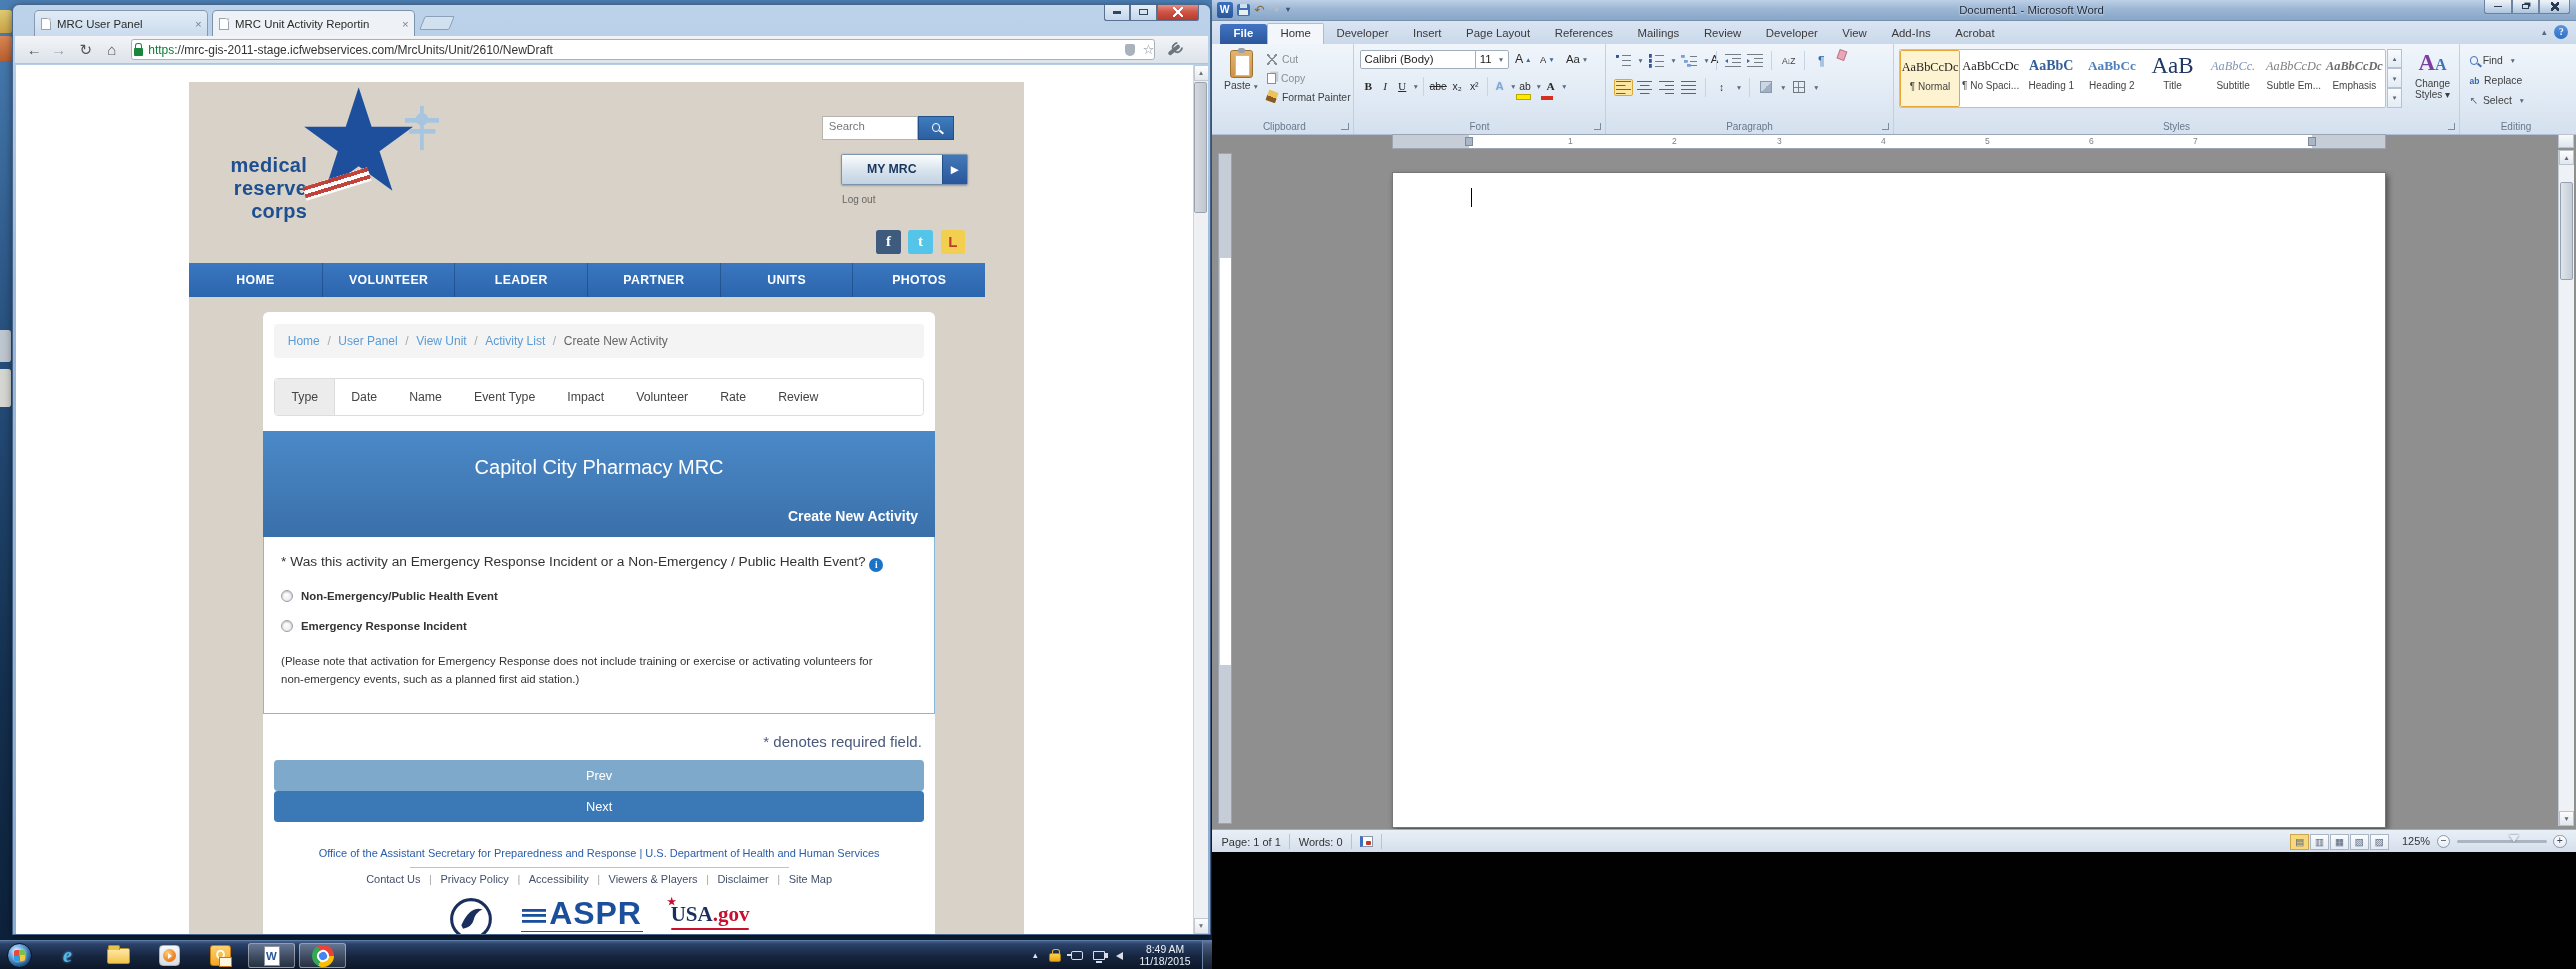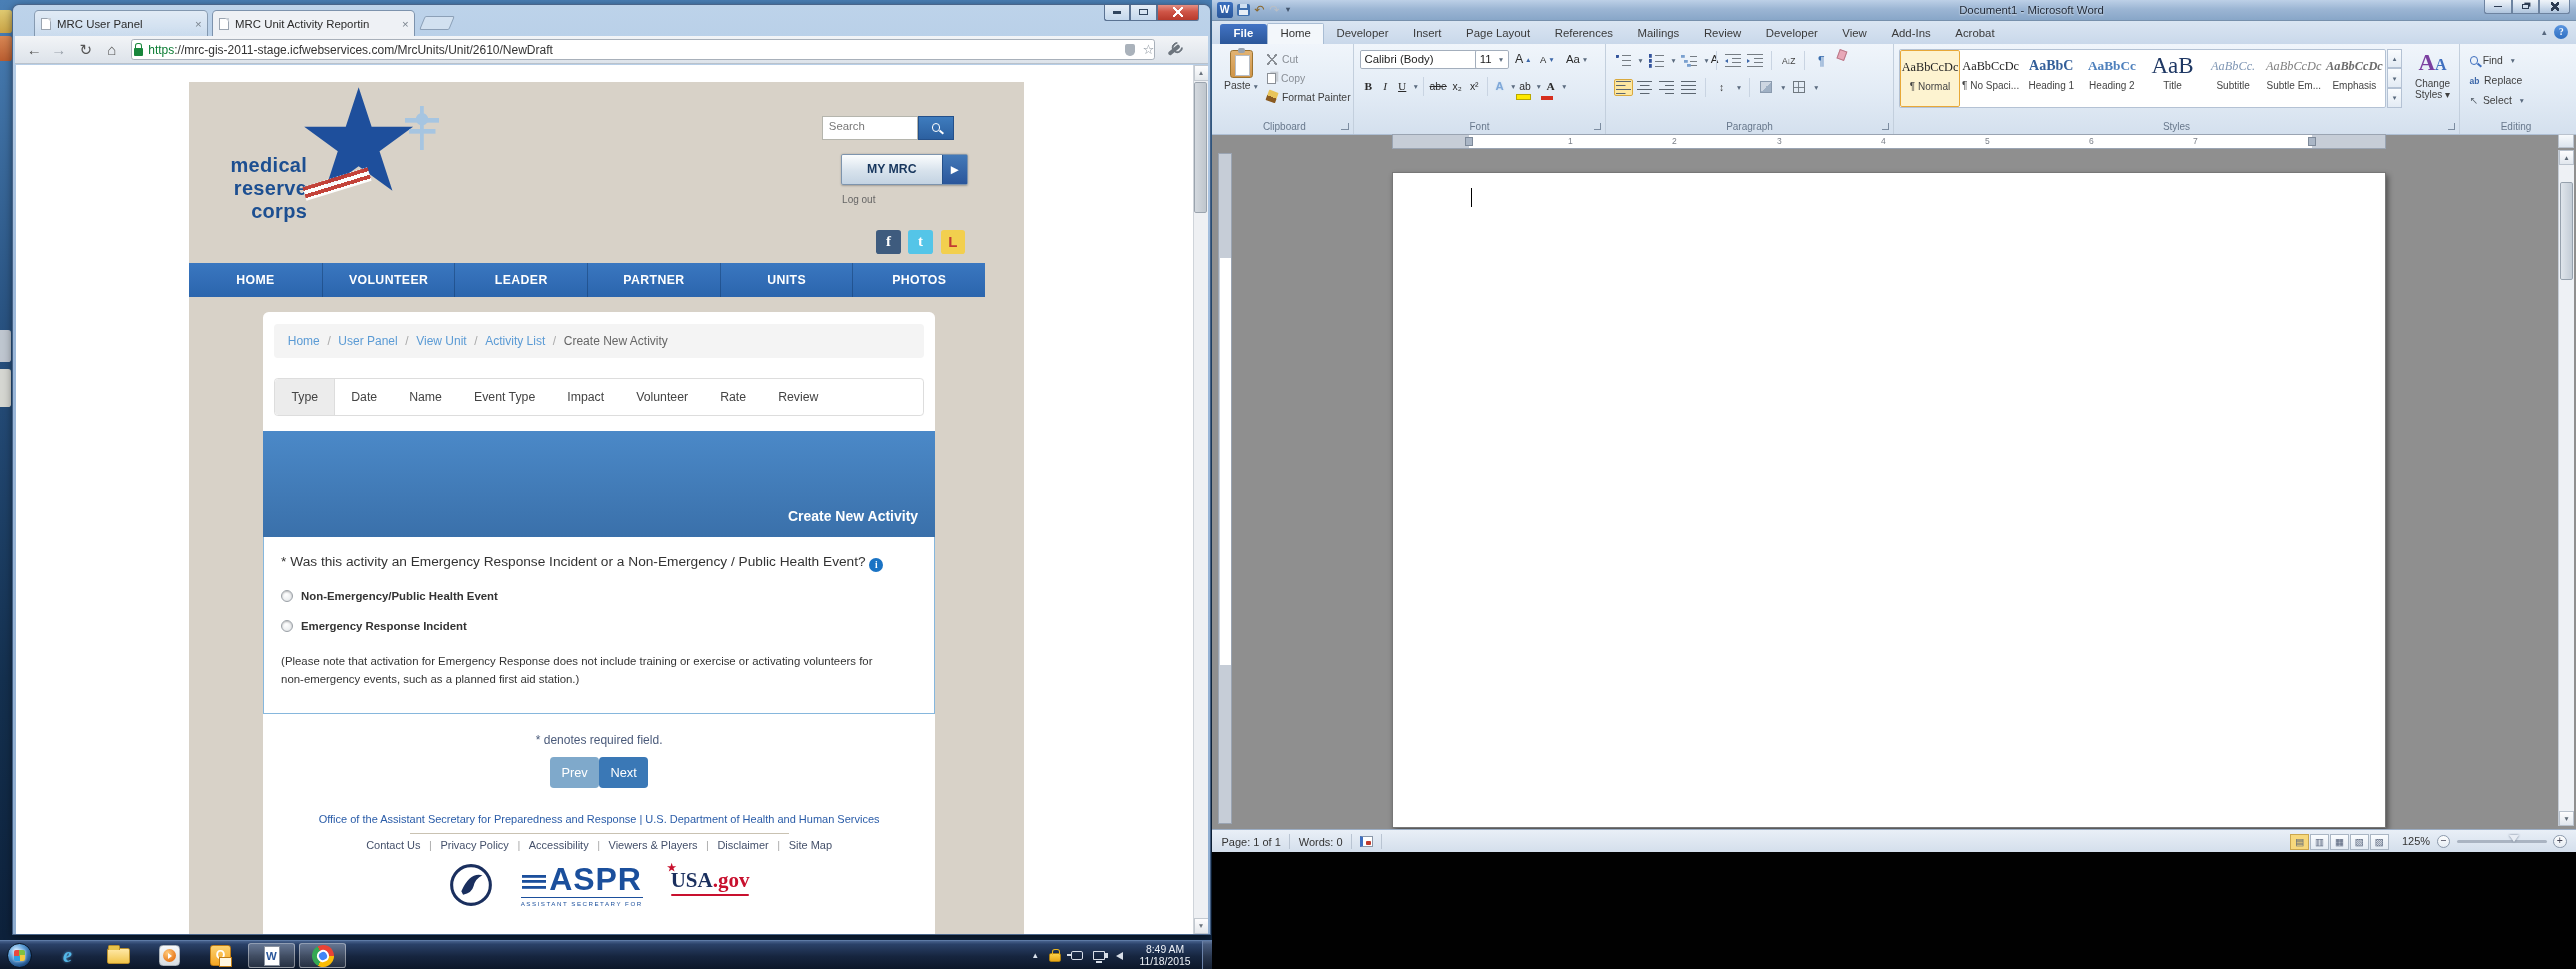--- a/index.html
+++ b/index.html
@@ -95,22 +95,22 @@
   #bluepanel { margin:15px 0 0; height:106px; background:linear-gradient(180deg,#4b89c8,#3a70aa); position:relative; }
   #unitname { position:absolute; left:0; right:0; top:24.6px; text-align:center; color:#fff; font-size:20px; }
   #panelsub { position:absolute; right:17px; bottom:13.3px; color:#fff; font-size:14px; font-weight:bold; }
   #formbody { margin:0; border:0.9px solid #86b7dd; border-top:none; padding:16px 17px 24.6px; }
   #question { font-size:13.7px; color:#333; width:625px; line-height:18px; }
   .infoic { display:inline-block; width:14px; height:14px; border-radius:50%; background:#1a73c4; color:#fff; font-size:9.5px; font-weight:bold; text-align:center; line-height:14px; vertical-align:-1.9px; font-family:"Liberation Serif",serif; }
   .radiorow { margin-top:18px; display:flex; align-items:center; gap:7.6px; }
   .radio { width:12.3px; height:12.3px; border:0.9px solid #9aa0a6; border-radius:50%; background:radial-gradient(circle at 40% 35%,#fff,#e3e6e9); box-shadow:inset 0 0.9px 1.9px rgba(0,0,0,.25); }
   .radiolabel { font-size:11.4px; font-weight:bold; color:#333; }
   #formnote { margin-top:20px; font-size:11.4px; color:#333; width:616px; line-height:18px; }
-  #reqnote { text-align:center; margin:19px 13.3px 0; font-size:12px; color:#4a5a7a; }
-  #btnrow { margin:9.5px 11.4px 0; display:flex; justify-content:center; }
+  #reqnote { text-align:right; margin:19px 13.3px 0; font-size:15px; color:#4a5a7a; }
+  #btnrow { margin:9.5px 11.4px 0; display:flex; justify-content:flex-start;flex-direction:column; }
   .pbtn { min-width:45px; height:31px; border-radius:3.8px; color:#fff; font-size:12.8px; text-align:center; line-height:31px; padding:0 11.4px; }
   .pbtn.prev { background:#7fa9cb; }
   .pbtn.next { background:#3a78b6; }
   #pfoot1 { margin-top:25.6px; text-align:center; font-size:11px; color:#2a5ca8; }
   #pfoothr { width:379px; height:0.9px; background:#c9c2b2; margin:7.6px auto 5.7px; }
   #pfoot2 { text-align:center; font-size:11px; color:#44506a; display:flex; justify-content:center; gap:8.5px; }
   #logosrow { margin-top:11.4px; display:flex; justify-content:center; align-items:flex-start; gap:28px; }
   .hhslogo { width:44px; height:44px; }
   .asprlogo { text-align:center; }
   .asprtxt { font-size:32px; font-weight:bold; color:#1b4f9c; letter-spacing:0.9px; line-height:32px; }
@@ -441,20 +441,21 @@
               <div class="wtab">Date</div>
               <div class="wtab">Name</div>
               <div class="wtab">Event Type</div>
               <div class="wtab">Impact</div>
               <div class="wtab">Volunteer</div>
               <div class="wtab">Rate</div>
               <div class="wtab">Review</div>
             </div>
 
             <div id="bluepanel">
+              <div id="unitname">Capitol City Pharmacy MRC</div>
               <div id="panelsub">Create New Activity</div>
             </div>
 
             <div id="formbody">
               <div id="question"><span>* Was this activity an Emergency Response Incident or a Non-Emergency / Public Health Event?</span> <span class="infoic">i</span></div>
               <div class="radiorow">
                 <span class="radio"></span>
                 <span class="radiolabel">Non-Emergency/Public Health Event</span>
               </div>
               <div class="radiorow">

